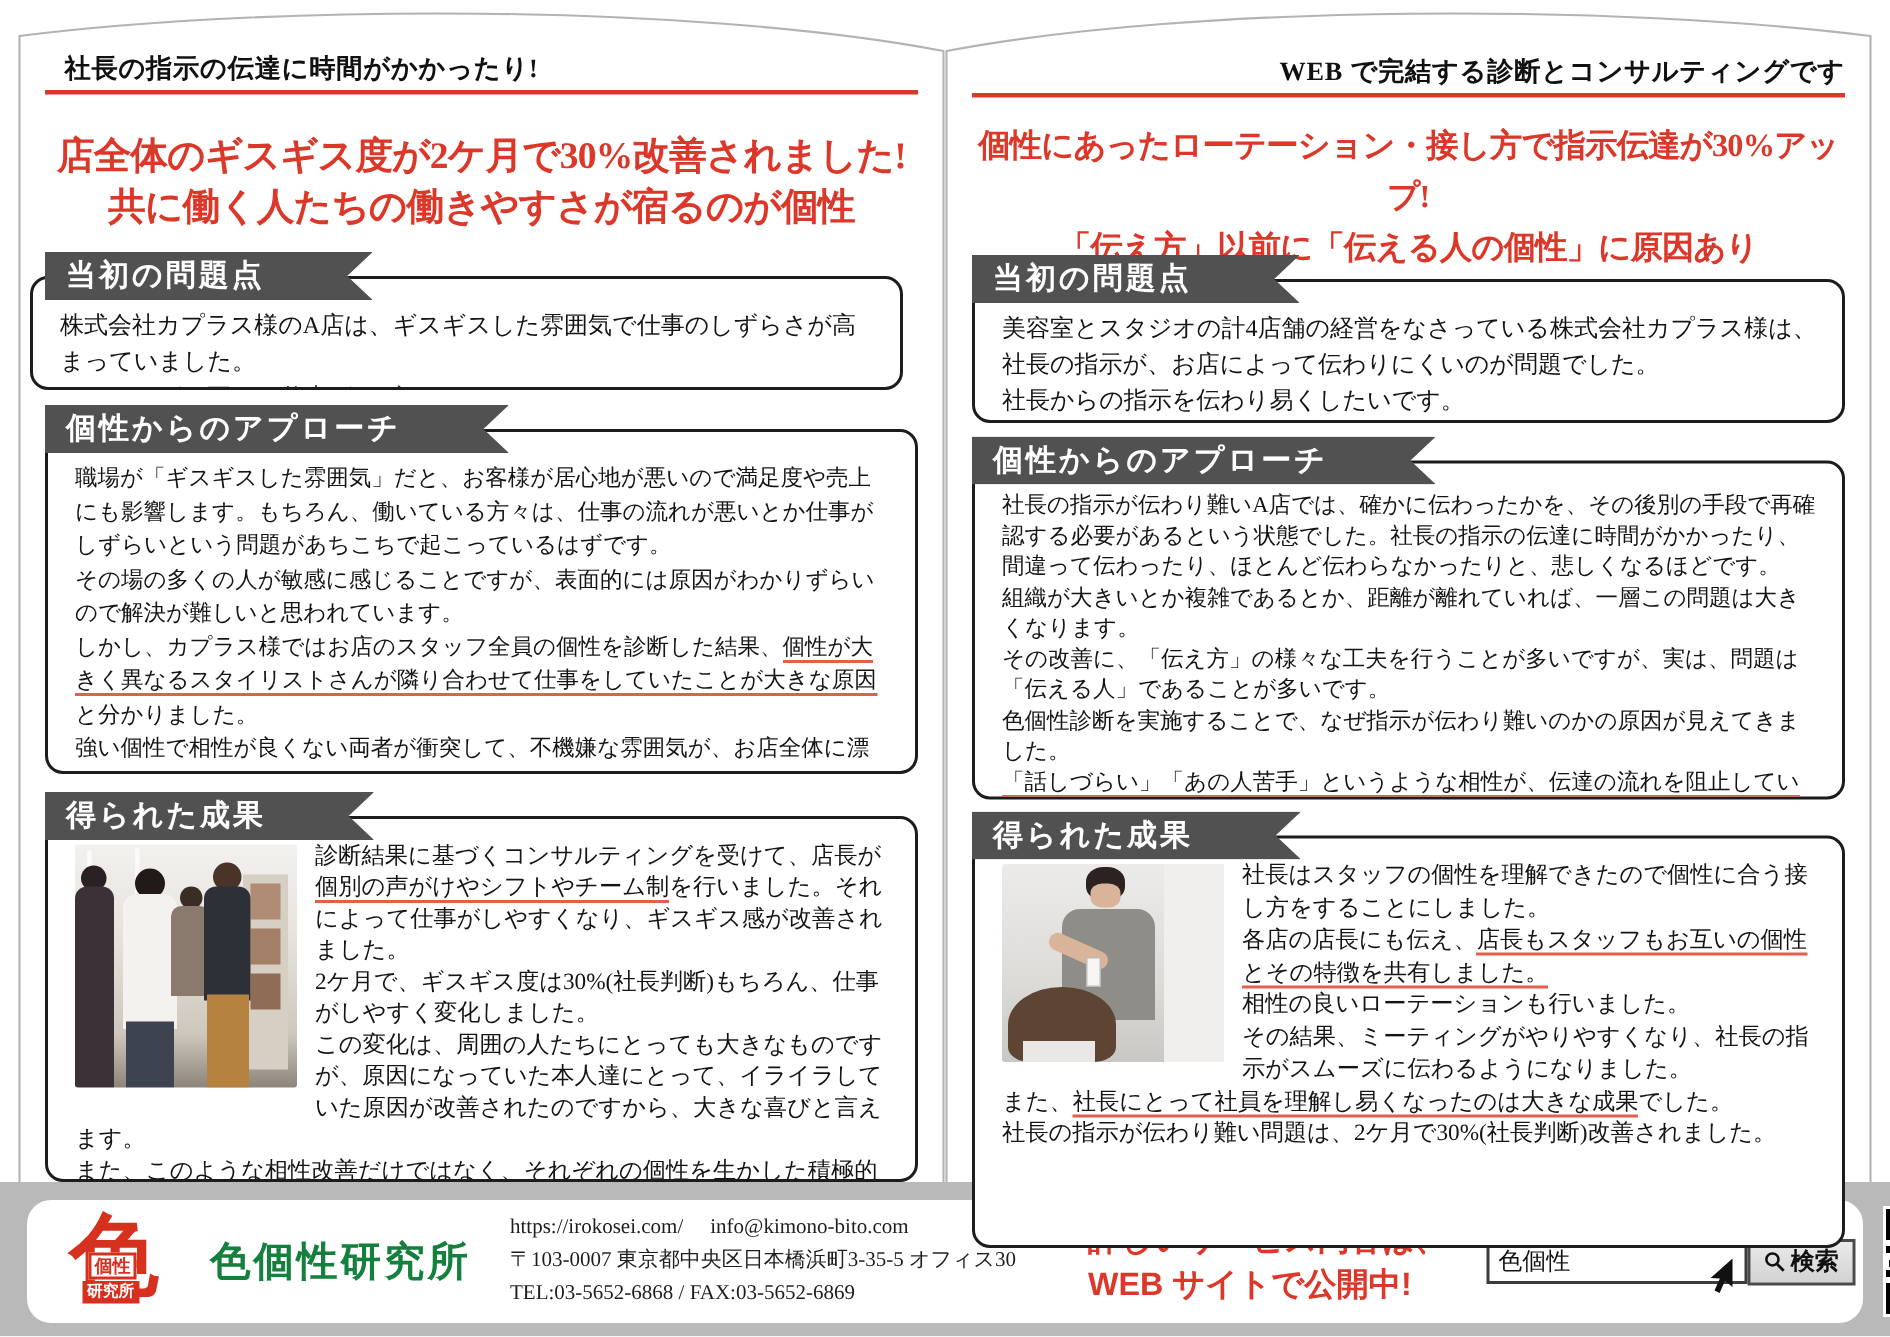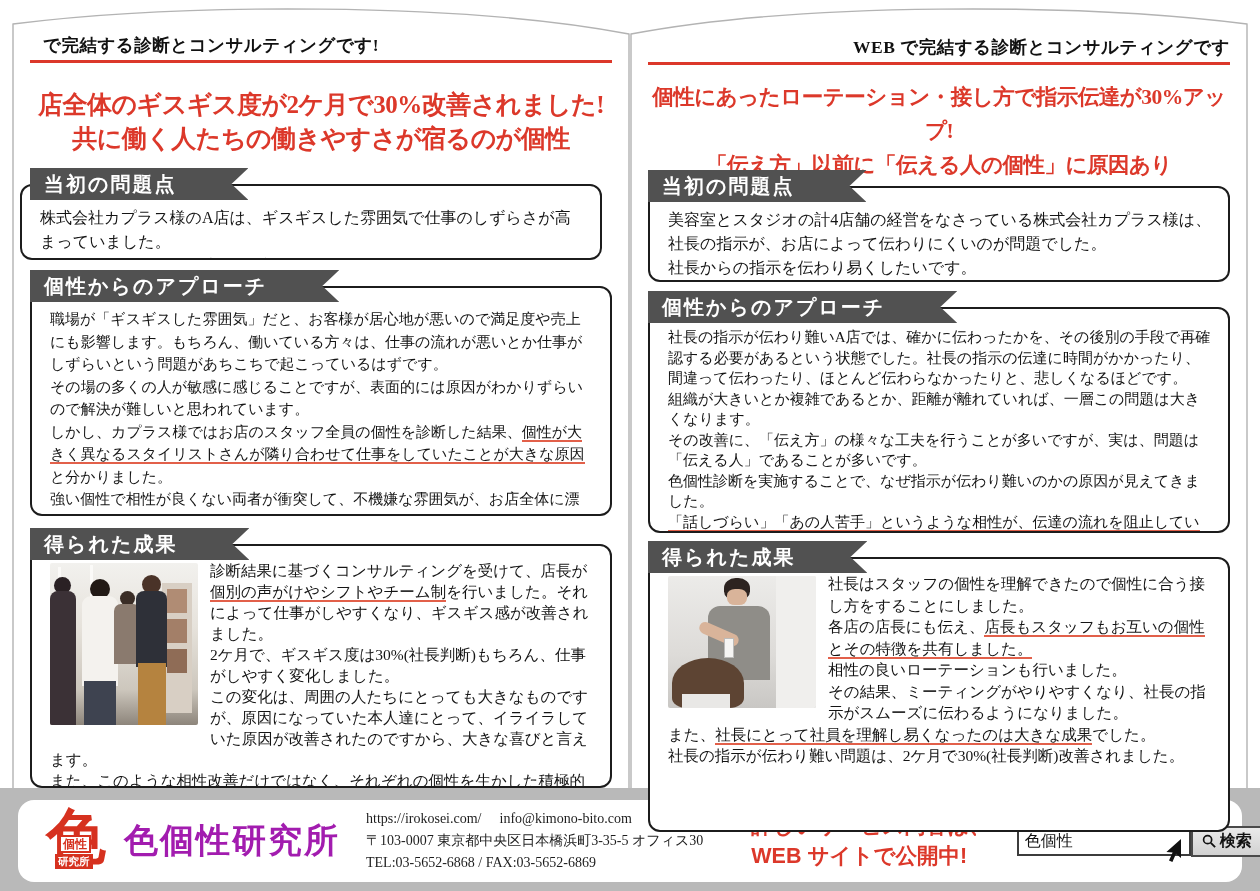--- a/index.html
+++ b/index.html
@@ -40,21 +40,21 @@
   
   .footer-band{position:absolute;left:0;top:788px;width:1260px;height:103px;background:#b9b9b9;}
   .footer-box{position:absolute;left:18px;top:800px;width:1224px;height:82px;background:#fff;
               border-radius:16px;display:flex;align-items:center;padding:0 16px;box-sizing:border-box;}
   .logo{position:relative;width:64px;height:64px;flex:0 0 auto;margin-left:12px;}
   .logo-char{position:absolute;left:0;top:-4px;font-size:60px;line-height:64px;font-weight:bold;color:#d6311f;}
   .logo-tag1{position:absolute;left:13px;top:26px;background:#fff;border:2px solid #d6311f;color:#d6311f;
              font-size:12px;font-weight:bold;line-height:14px;padding:0 2px;white-space:nowrap;}
   .logo-tag2{position:absolute;left:9px;top:45px;background:#d6311f;color:#fff;
              font-size:10.5px;font-weight:bold;line-height:13px;padding:1px 3px;white-space:nowrap;}
-  .company{color:#a21caf;font-size:34px;font-weight:bold;letter-spacing:2px;margin:0 26px 0 14px;white-space:nowrap;}
+  .company{color:#15803d;font-size:27px;font-weight:bold;letter-spacing:2px;margin:0 26px 0 30px;white-space:nowrap;}
   .contact{font-size:14px;line-height:22px;color:#1d1d1d;white-space:nowrap;}
   .contact .sp{display:inline-block;width:18px;}
   .promo{color:#dc382a;font-weight:bold;font-size:21.5px;line-height:30px;
          font-family:"Liberation Sans","DejaVu Sans",sans-serif;margin-left:48px;white-space:nowrap;}
   .search{position:relative;display:flex;align-items:center;margin-left:26px;flex:0 0 auto;}
   .search-input{width:158px;height:25px;border:2px solid #3c3c3c;border-radius:0;font-size:16px;
                 padding:0 6px;font-family:"Liberation Sans","DejaVu Sans",sans-serif;color:#111;background:#fff;}
   .search-btn{height:31px;margin-left:0;border:2px solid #4a4a4a;background:linear-gradient(180deg,#eaeaea,#d2d2d2);
               font-size:16px;font-weight:bold;color:#111;display:flex;align-items:center;gap:3px;
               padding:0 9px;font-family:"Liberation Sans","DejaVu Sans",sans-serif;cursor:pointer;}
@@ -64,21 +64,21 @@
 </head>
 <body>
 
 <div class="sheet">
 
   <svg class="spread-lines" width="1260" height="790">
     <path d="M 13 790 L 13 24 C 180 3 460 2 629 34 L 629 790 Z" fill="#ffffff" stroke="#b3b3b3" stroke-width="1.4"></path>
     <path d="M 631 790 L 631 34 C 800 2 1080 3 1247 24 L 1247 790 Z" fill="#ffffff" stroke="#b3b3b3" stroke-width="1.4"></path>
   </svg>
 
-  <div class="kicker" style="left:43px;top:33px;">で完結する診断とコンサルティングです!</div>
+  <div class="kicker" style="left:43px;top:33px;">社長の指示の伝達に時間がかかったり!</div>
   <div class="rule" style="left:30px;top:60px;width:582px;"></div>
   <div class="headline hl-left" style="left:30px;top:88px;">
     <div>店全体のギスギス度が2ケ月で30%改善されました!</div>
     <div>共に働く人たちの働きやすさが宿るのが個性</div>
   </div>
 
   <div class="sec-head" style="left:30px;top:168px;">当初の問題点</div>
   <div class="sec-box" style="left:20px;top:184px;height:76px;">
     <p class="t1"><span>株式会社カプラス様のA店は、ギスギスした雰囲気で仕事のしずらさが高まっていました。</span></p>
     <p class="t1"><span>スタッフがお互いに仕事がしずらいのです。</span></p>

